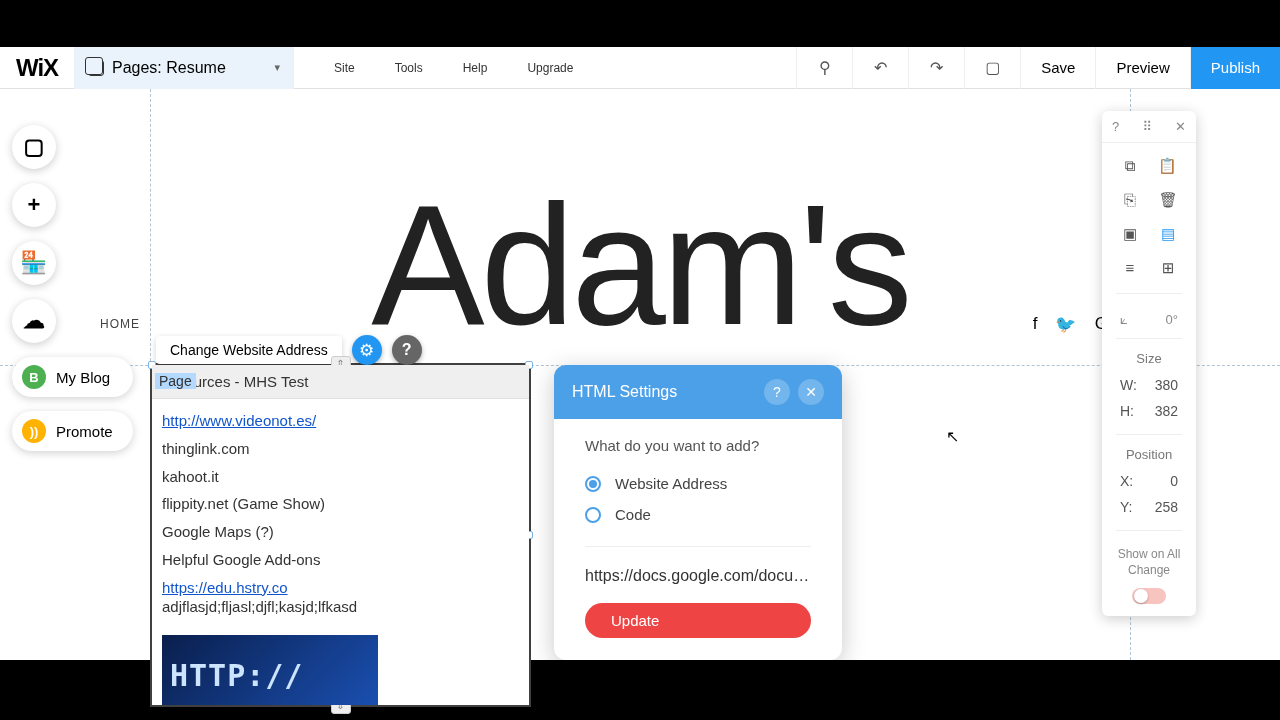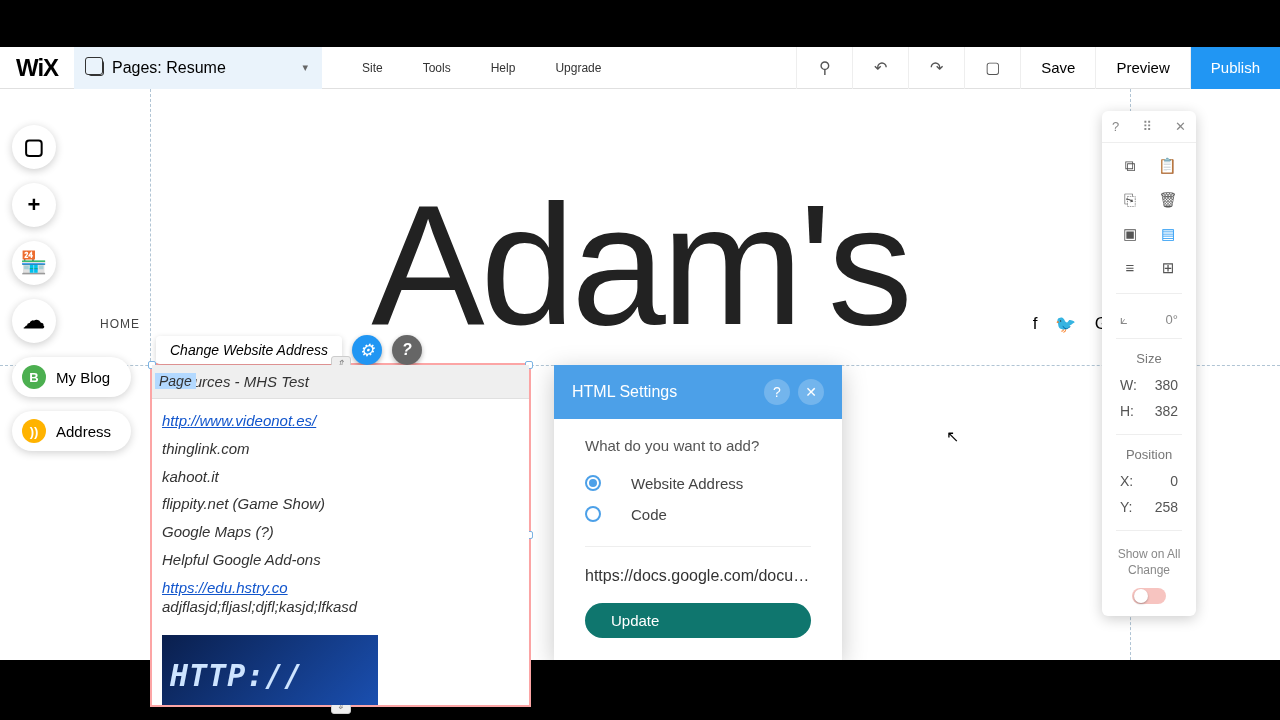--- a/index.html
+++ b/index.html
@@ -2,21 +2,21 @@
 <html><head>
 <meta charset="utf-8">
 <style>
 * { margin: 0; padding: 0; box-sizing: border-box; font-family: -apple-system, BlinkMacSystemFont, 'Helvetica Neue', Arial, sans-serif; }
 body { width: 1280px; height: 720px; background: #000; overflow: hidden; position: relative; }
 .app { position: absolute; top: 47px; left: 0; right: 0; bottom: 60px; background: #fff; }
 
 
 .topbar { height: 42px; border-bottom: 1px solid #e0e0e0; display: flex; align-items: center; background: #fff; }
 .logo { width: 74px; display: flex; align-items: center; justify-content: center; font-weight: 900; font-size: 24px; letter-spacing: -1px; }
-.pages-drop { background: #eaf3fb; height: 42px; display: flex; align-items: center; padding: 0 18px 0 14px; gap: 8px; width: 248px; cursor: pointer; position: relative; }
+.pages-drop { background: #eaf3fb; height: 42px; display: flex; align-items: center; padding: 0 18px 0 14px; gap: 8px; width: 220px; cursor: pointer; position: relative; }
 .pages-drop .ic { width: 16px; height: 16px; border: 1.5px solid #333; border-radius: 3px; position: relative; }
 .pages-drop .ic::before { content:''; position:absolute; top:-4px; left:-4px; width:16px; height:16px; border:1.5px solid #333; border-radius:3px; background:#eaf3fb;}
 .pages-drop .chev { position:absolute; right:14px; font-size:11px; color:#666;}
 .menu { display: flex; gap: 40px; padding: 0 40px; font-size: 12px; color: #333; }
 .menu span { cursor: pointer; }
 .tb-right { margin-left: auto; display: flex; align-items: center; height: 100%; }
 .tb-ic { width: 56px; height: 42px; display: flex; align-items: center; justify-content: center; border-left: 1px solid #eee; color: #555; cursor:pointer; font-size:16px;}
 .tb-btn { padding: 0 20px; height: 42px; display: flex; align-items: center; border-left: 1px solid #eee; font-size: 15px; cursor:pointer;}
 .tb-publish { background: #2196f3; color: #fff; }
 
@@ -28,48 +28,48 @@
 .nav-links { position: absolute; top: 228px; left: 100px; font-size: 12px; letter-spacing: 1px; color: #444; display:flex; gap:30px;}
 .social { position: absolute; top: 225px; right: 172px; display: flex; gap: 18px; font-size: 17px; }
 
 
 .left-rail { position: absolute; left: 12px; top: 78px; display: flex; flex-direction: column; gap: 14px; z-index: 30; }
 .rail-c { width: 44px; height: 44px; border-radius: 50%; background: #fff; box-shadow: 0 2px 8px rgba(0,0,0,0.2); display: flex; align-items: center; justify-content: center; font-size: 22px; cursor:pointer; font-weight:bold;}
 .pill { height: 40px; border-radius: 20px; background: #fff; box-shadow: 0 2px 8px rgba(0,0,0,0.18); display: flex; align-items: center; padding: 0 20px 0 10px; gap: 10px; font-size: 15px; cursor:pointer; white-space:nowrap;}
 .pill-ic { width: 24px; height: 24px; border-radius: 50%; display: flex; align-items: center; justify-content: center; font-size: 13px; color: #fff; font-weight:bold;}
 
 
-.sel-frame { position: absolute; border: 2px solid #fca5a5; font-style: italic; }
+.sel-frame { position: absolute; border: 2px solid #404040; }
 .handle { position: absolute; width: 8px; height: 8px; background: #fff; border: 1px solid #7bb3e3; border-radius: 2px; }
 .stretch { position: absolute; width: 20px; height: 16px; background: #eee; border: 1px solid #ccc; border-radius: 3px; left: 50%; transform: translateX(-50%); font-size:10px; text-align:center; line-height:14px; color:#888;}
 .frame-label { position: absolute; top: -30px; left: 4px; display: flex; align-items: center; gap: 10px; }
 .addr-pill { background: #fff; border-radius: 4px; padding: 6px 14px; font-size: 14px; box-shadow: 0 2px 6px rgba(0,0,0,0.18); }
 .cog-btn { width: 30px; height: 30px; border-radius: 50%; background: #2196f3; color: #fff; display: flex; align-items: center; justify-content: center; font-size:17px; box-shadow:0 2px 5px rgba(0,0,0,.3);}
 .help-btn { width: 30px; height: 30px; border-radius: 50%; background: #666; color: #fff; display: flex; align-items: center; justify-content: center; font-size:16px; font-weight:bold; box-shadow:0 2px 5px rgba(0,0,0,.3);}
 
 
 .iframe-inner { position: absolute; inset: 0; background: #fff; overflow: hidden; font-size: 15px; color: #333; }
 .doc-head { background: #efefef; padding: 8px 10px; border-bottom: 1px solid #e0e0e0; position:relative;}
 .doc-head .pg { position:absolute; left:3px; top:8px; background:#b3d9ff; padding:0 4px; font-size:14px;}
 .doc-body { padding: 8px 10px; line-height: 1.85; }
 .doc-body a { color: #1155cc; text-decoration: underline; }
 .img-box { width: 216px; height: 70px; margin-top: 14px; background: linear-gradient(135deg,#0a1f4d,#1a4fb0); color:#cde4ff; font-family: monospace; font-size:30px; font-weight:bold; display:flex; align-items:flex-end; padding:2px 8px; overflow:hidden; letter-spacing:1px;}
 
 
-.dialog { position: absolute; width: 288px; background: #fff; border-radius: 0; box-shadow: 0 6px 24px rgba(0,0,0,0.22); overflow: hidden; z-index:40;}
+.dialog { position: absolute; width: 288px; background: #fff; border-radius: 12px; box-shadow: 0 6px 24px rgba(0,0,0,0.22); overflow: hidden; z-index:40;}
 .dlg-head { background: #4ca0e8; color: #fff; padding: 14px 18px; display: flex; align-items: center; font-size: 16px; }
 .dlg-hic { width: 26px; height: 26px; border-radius: 50%; background: rgba(255,255,255,0.22); color: #fff; display: flex; align-items: center; justify-content: center; margin-left: 8px; font-size: 14px; cursor:pointer;}
 .dlg-body { padding: 18px 31px 22px; }
 .prompt { color: #555; font-size: 15px; margin-bottom: 14px; }
-.radio-row { display: flex; align-items: flex-start; gap: 30px; padding: 7px 0; font-size: 15px; color: #444; cursor:pointer;}
+.radio-row { display: flex; align-items: center; gap: 14px; padding: 7px 0; font-size: 15px; color: #444; cursor:pointer;}
 .radio { width: 16px; height: 16px; border-radius: 50%; border: 2px solid #4ca0e8; position: relative; }
 .radio.checked::after { content: ''; position: absolute; inset: 2px; border-radius: 50%; background: #4ca0e8; }
 .sep { border: none; border-top: 1px solid #eee; margin: 16px 0; }
 .url-val { font-size: 16px; color: #333; padding: 4px 0 18px; white-space: nowrap; overflow: hidden; text-overflow: ellipsis; }
-.update-btn { display: block; margin: 0 auto; background: #0f766e; color: #fff; padding: 9px 26px; border-radius: 20px; font-size: 15px; cursor:pointer;}
+.update-btn { display: block; margin: 0 auto; background: #ef4444; color: #fff; padding: 9px 26px; border-radius: 20px; font-size: 15px; cursor:pointer;}
 
 
 .right-panel { position: absolute; right: 84px; top: 64px; width: 94px; background: #fff; border-radius: 6px; box-shadow: 0 3px 14px rgba(0,0,0,0.2); z-index:35; padding-bottom:12px;}
 .rp-head { display: flex; justify-content: space-between; padding: 8px 10px; border-bottom: 1px solid #eee; color: #888; font-size: 13px; }
 .rp-head span{cursor:pointer;}
 .rp-grid { display: grid; grid-template-columns: 1fr 1fr; gap: 16px 18px; padding: 14px 18px; color: #555; font-size: 15px; }
 .rp-grid span{cursor:pointer; text-align:center;}
 .rp-sep { border-top: 1px solid #eee; margin: 2px 14px 10px; }
 .rp-sec { font-size: 13px; color: #777; text-align: center; padding: 2px 0 6px; }
 .rp-row { display: flex; justify-content: space-between; padding: 5px 18px; font-size: 14px; color: #555; }
@@ -191,21 +191,21 @@
     <div class="rail-c">▢</div>
     <div class="rail-c">+</div>
     <div class="rail-c">🏪</div>
     <div class="rail-c">☁</div>
     <div class="pill">
       <span class="pill-ic" style="background:#4caf50">B</span>
       <span>My Blog</span>
     </div>
     <div class="pill">
       <span class="pill-ic" style="background:#ffb300">))</span>
-      <span>Address</span>
+      <span>Promote</span>
     </div>
   </div>
 
   <div class="right-panel">
     <div class="rp-head">
       <span>?</span>
       <span>⠿</span>
       <span>✕</span>
     </div>
     <div class="rp-grid">

